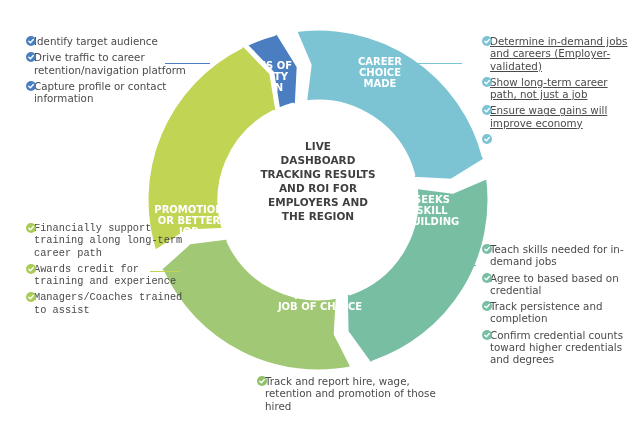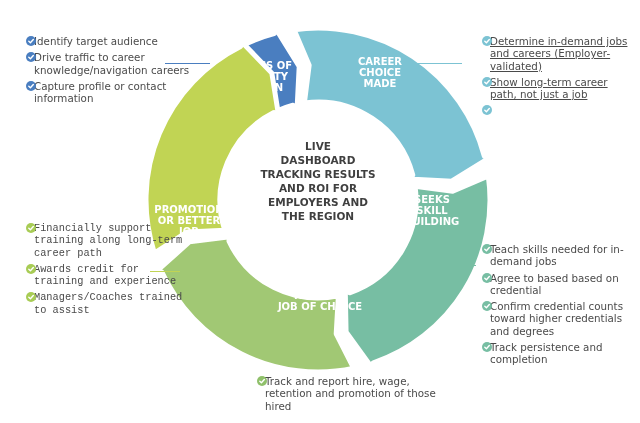--- a/index.html
+++ b/index.html
@@ -45,21 +45,21 @@
 <ul class="list" id="list-awareness" style="left:26px; top:35px; width:180px;">
     <li><span class="check" style="background: rgb(74, 126, 192);">
         <svg viewBox="0 0 10 10">
           <path d="M2.8 5.2 L4.4 6.7 L7.3 3.5" fill="none" stroke="#fff" stroke-width="1.4" stroke-linecap="round" stroke-linejoin="round"></path>
         </svg>
       </span><span>Identify target audience</span></li>
     <li><span class="check" style="background: rgb(74, 126, 192);">
         <svg viewBox="0 0 10 10">
           <path d="M2.8 5.2 L4.4 6.7 L7.3 3.5" fill="none" stroke="#fff" stroke-width="1.4" stroke-linecap="round" stroke-linejoin="round"></path>
         </svg>
-      </span><span>Drive traffic to career knowledge/navigation careers</span></li>
+      </span><span>Drive traffic to career retention/navigation platform</span></li>
     <li><span class="check" style="background: rgb(74, 126, 192);">
         <svg viewBox="0 0 10 10">
           <path d="M2.8 5.2 L4.4 6.7 L7.3 3.5" fill="none" stroke="#fff" stroke-width="1.4" stroke-linecap="round" stroke-linejoin="round"></path>
         </svg>
       </span><span>Capture profile or contact information</span></li>
   </ul>
 <ul class="list" id="list-career_choice" style="left:482px; top:35px; width:150px;text-decoration:underline;">
     <li><span class="check" style="background: rgb(124, 195, 211);">
         <svg viewBox="0 0 10 10">
           <path d="M2.8 5.2 L4.4 6.7 L7.3 3.5" fill="none" stroke="#fff" stroke-width="1.4" stroke-linecap="round" stroke-linejoin="round"></path>
@@ -67,43 +67,48 @@
       </span><span>Determine in-demand jobs and careers (Employer-validated)</span></li>
     <li><span class="check" style="background: rgb(124, 195, 211);">
         <svg viewBox="0 0 10 10">
           <path d="M2.8 5.2 L4.4 6.7 L7.3 3.5" fill="none" stroke="#fff" stroke-width="1.4" stroke-linecap="round" stroke-linejoin="round"></path>
         </svg>
       </span><span>Show long-term career path, not just a job</span></li>
     <li><span class="check" style="background: rgb(124, 195, 211);">
         <svg viewBox="0 0 10 10">
           <path d="M2.8 5.2 L4.4 6.7 L7.3 3.5" fill="none" stroke="#fff" stroke-width="1.4" stroke-linecap="round" stroke-linejoin="round"></path>
         </svg>
+      </span><span>Ensure wage gains will improve economy</span></li>
+    <li><span class="check" style="background: rgb(124, 195, 211);">
+        <svg viewBox="0 0 10 10">
+          <path d="M2.8 5.2 L4.4 6.7 L7.3 3.5" fill="none" stroke="#fff" stroke-width="1.4" stroke-linecap="round" stroke-linejoin="round"></path>
+        </svg>
       </span></li>
   </ul>
 <ul class="list" id="list-skill_building" style="left:482px; top:223px; width:150px;margin-top:20px;">
     <li><span class="check" style="background: rgb(119, 190, 163);">
         <svg viewBox="0 0 10 10">
           <path d="M2.8 5.2 L4.4 6.7 L7.3 3.5" fill="none" stroke="#fff" stroke-width="1.4" stroke-linecap="round" stroke-linejoin="round"></path>
         </svg>
       </span><span>Teach skills needed for in-demand jobs</span></li>
     <li><span class="check" style="background: rgb(119, 190, 163);">
         <svg viewBox="0 0 10 10">
           <path d="M2.8 5.2 L4.4 6.7 L7.3 3.5" fill="none" stroke="#fff" stroke-width="1.4" stroke-linecap="round" stroke-linejoin="round"></path>
         </svg>
       </span><span>Agree to based based on credential</span></li>
     <li><span class="check" style="background: rgb(119, 190, 163);">
         <svg viewBox="0 0 10 10">
           <path d="M2.8 5.2 L4.4 6.7 L7.3 3.5" fill="none" stroke="#fff" stroke-width="1.4" stroke-linecap="round" stroke-linejoin="round"></path>
         </svg>
-      </span><span>Confirm credential counts toward higher credentials and degrees</span></li>
+      </span><span>Track persistence and completion</span></li>
     <li><span class="check" style="background: rgb(119, 190, 163);">
         <svg viewBox="0 0 10 10">
           <path d="M2.8 5.2 L4.4 6.7 L7.3 3.5" fill="none" stroke="#fff" stroke-width="1.4" stroke-linecap="round" stroke-linejoin="round"></path>
         </svg>
-      </span><span>Track persistence and completion</span></li>
+      </span><span>Confirm credential counts toward higher credentials and degrees</span></li>
   </ul>
 <ul class="list" id="list-promotion" style="left:26px; top:222px; width:160px;font-family:Liberation Mono, monospace;">
     <li><span class="check" style="background: rgb(168, 204, 85);">
         <svg viewBox="0 0 10 10">
           <path d="M2.8 5.2 L4.4 6.7 L7.3 3.5" fill="none" stroke="#fff" stroke-width="1.4" stroke-linecap="round" stroke-linejoin="round"></path>
         </svg>
       </span><span>Financially support training along long-term career path</span></li>
     <li><span class="check" style="background: rgb(168, 204, 85);">
         <svg viewBox="0 0 10 10">
           <path d="M2.8 5.2 L4.4 6.7 L7.3 3.5" fill="none" stroke="#fff" stroke-width="1.4" stroke-linecap="round" stroke-linejoin="round"></path>

